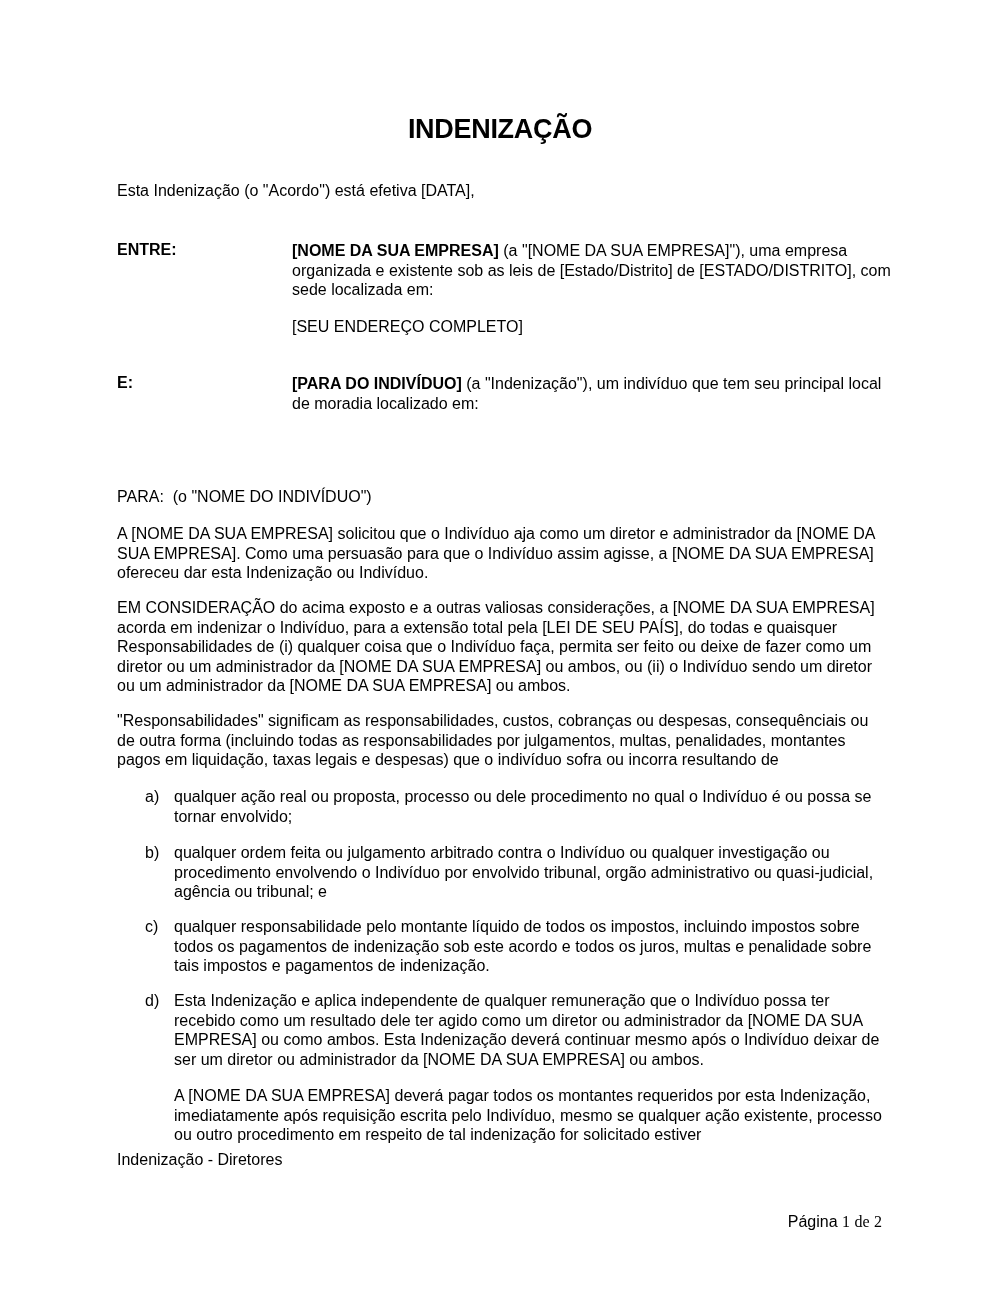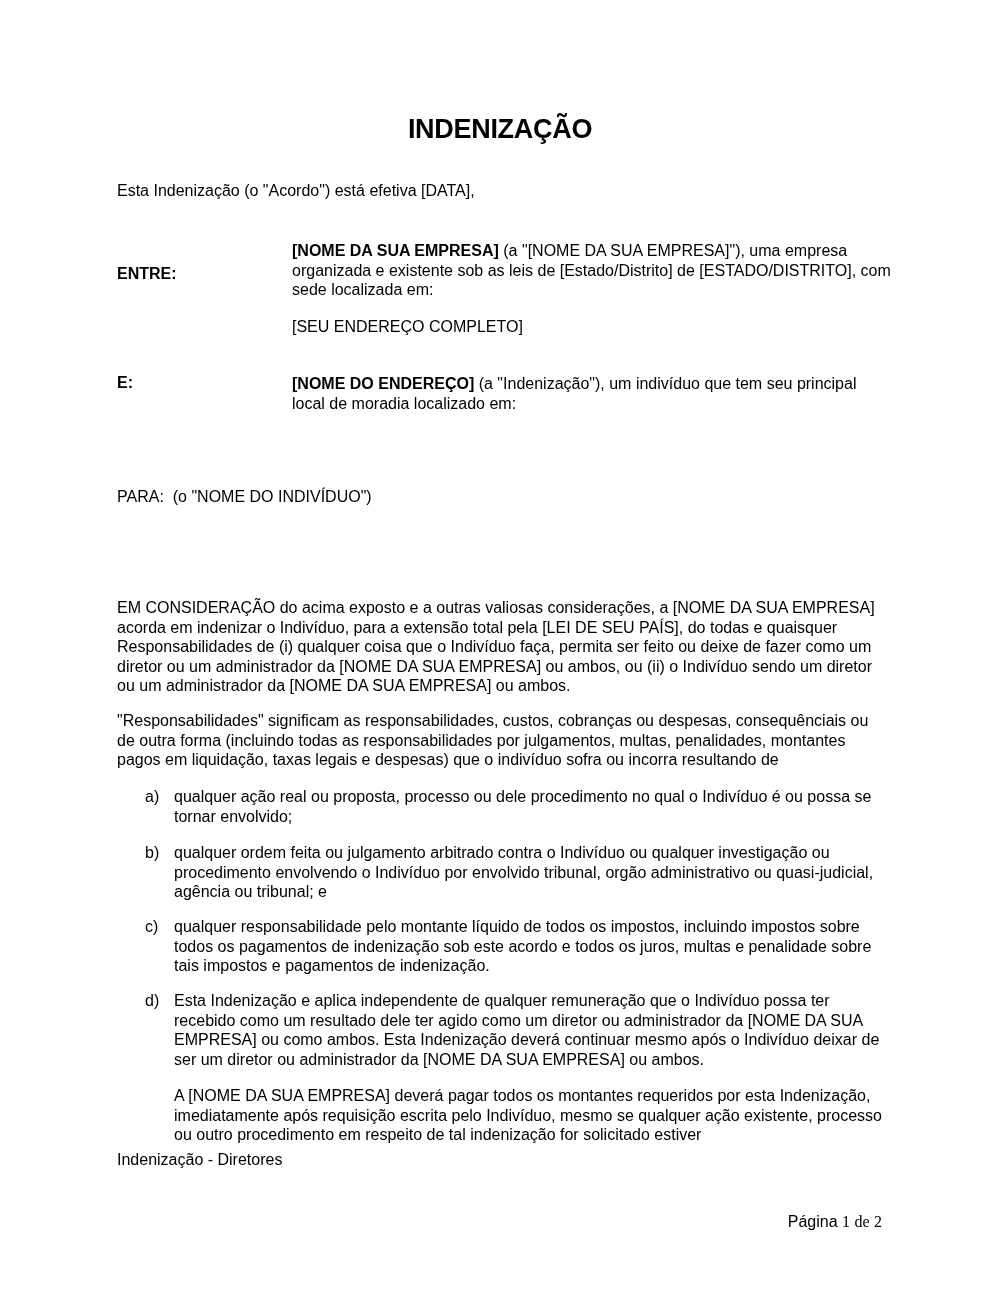--- a/index.html
+++ b/index.html
@@ -23,33 +23,34 @@
 </style>
 </head>
 <body>
 
 <div class="page">
 
   <div class="title">INDENIZAÇÃO</div>
 
   <div class="para abs" style="top:181px;">Esta Indenização (o "Acordo") está efetiva [DATA],</div>
 
-  <div class="lbl" style="top:241px;margin-top:24px;">ENTRE:</div>
+  <div class="lbl" style="top:241px;">ENTRE:</div>
   <div class="party" style="top:241px;">
     <span class="b">[NOME DA SUA EMPRESA]</span><span> (a "[NOME DA SUA EMPRESA]"), uma empresa organizada e existente sob as leis de [Estado/Distrito] de [ESTADO/DISTRITO], com sede localizada em:</span>
   </div>
   <div class="party" style="top:317px;">[SEU ENDEREÇO COMPLETO]</div>
 
   <div class="lbl" style="top:374px;">E:</div>
   <div class="party" style="top:374px;">
-    <span class="b">[NOME DO ENDEREÇO]</span><span> (a "Indenização"), um indivíduo que tem seu principal local de moradia localizado em:</span>
+    <span class="b">[PARA DO INDIVÍDUO]</span><span> (a "Indenização"), um indivíduo que tem seu principal local de moradia localizado em:</span>
   </div>
 
   <div class="para" style="top:487px; white-space:pre;">PARA:  (o "NOME DO INDIVÍDUO")</div>
 
+  <div class="para" style="top:524px;">A [NOME DA SUA EMPRESA] solicitou que o Indivíduo aja como um diretor e administrador da [NOME DA SUA EMPRESA]. Como uma persuasão para que o Indivíduo assim agisse, a [NOME DA SUA EMPRESA] ofereceu dar esta Indenização ou Indivíduo.</div>
   <div class="para" style="top:598px;">EM CONSIDERAÇÃO do acima exposto e a outras valiosas considerações, a [NOME DA SUA EMPRESA] acorda em indenizar o Indivíduo, para a extensão total pela [LEI DE SEU PAÍS], do todas e quaisquer Responsabilidades de (i) qualquer coisa que o Indivíduo faça, permita ser feito ou deixe de fazer como um diretor ou um administrador da [NOME DA SUA EMPRESA] ou ambos, ou (ii) o Indivíduo sendo um diretor ou um administrador da [NOME DA SUA EMPRESA] ou ambos.</div>
   <div class="para" style="top:711px;">"Responsabilidades" significam as responsabilidades, custos, cobranças ou despesas, consequênciais ou de outra forma (incluindo todas as responsabilidades por julgamentos, multas, penalidades, montantes pagos em liquidação, taxas legais e despesas) que o indivíduo sofra ou incorra resultando de</div>
 
   <div class="item" style="top:787px;">
     <span class="mk">a)</span>
     <div class="body">qualquer ação real ou proposta, processo ou dele procedimento no qual o Indivíduo é ou possa se tornar envolvido;</div>
   </div>
   <div class="item" style="top:843px;">
     <span class="mk">b)</span>
     <div class="body">qualquer ordem feita ou julgamento arbitrado contra o Indivíduo ou qualquer investigação ou procedimento envolvendo o Indivíduo por envolvido tribunal, orgão administrativo ou quasi-judicial, agência ou tribunal; e</div>

